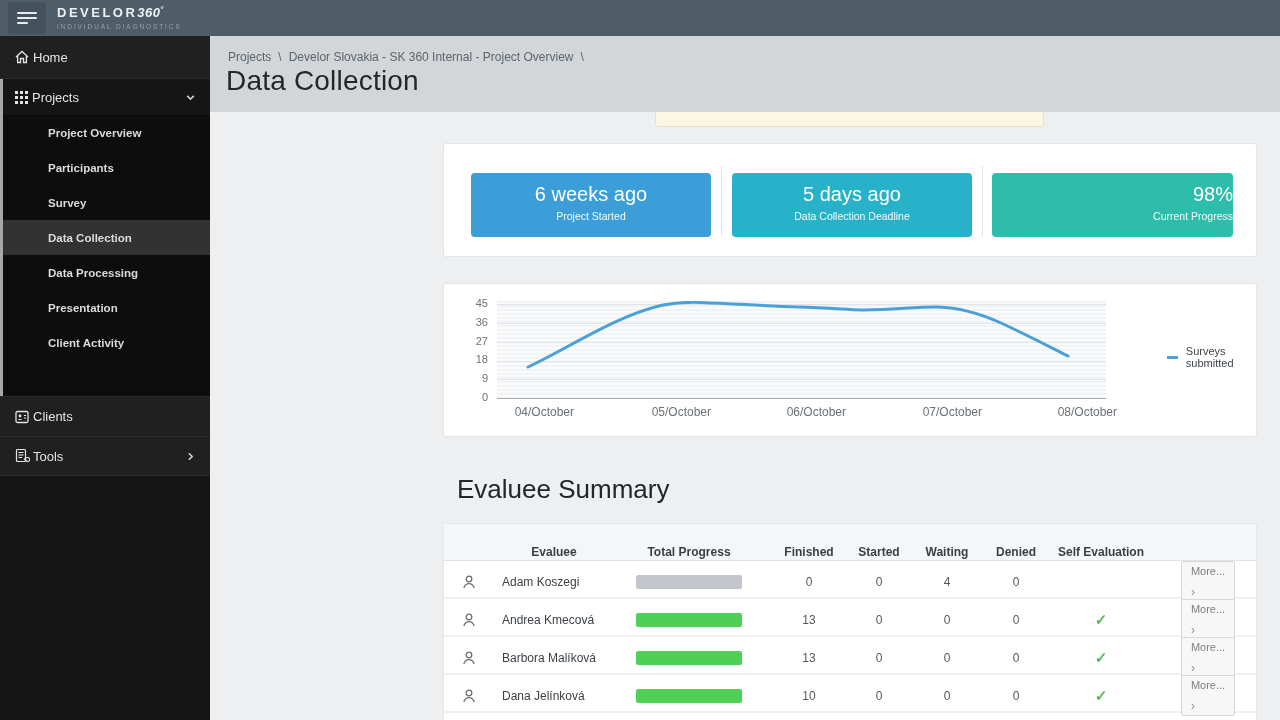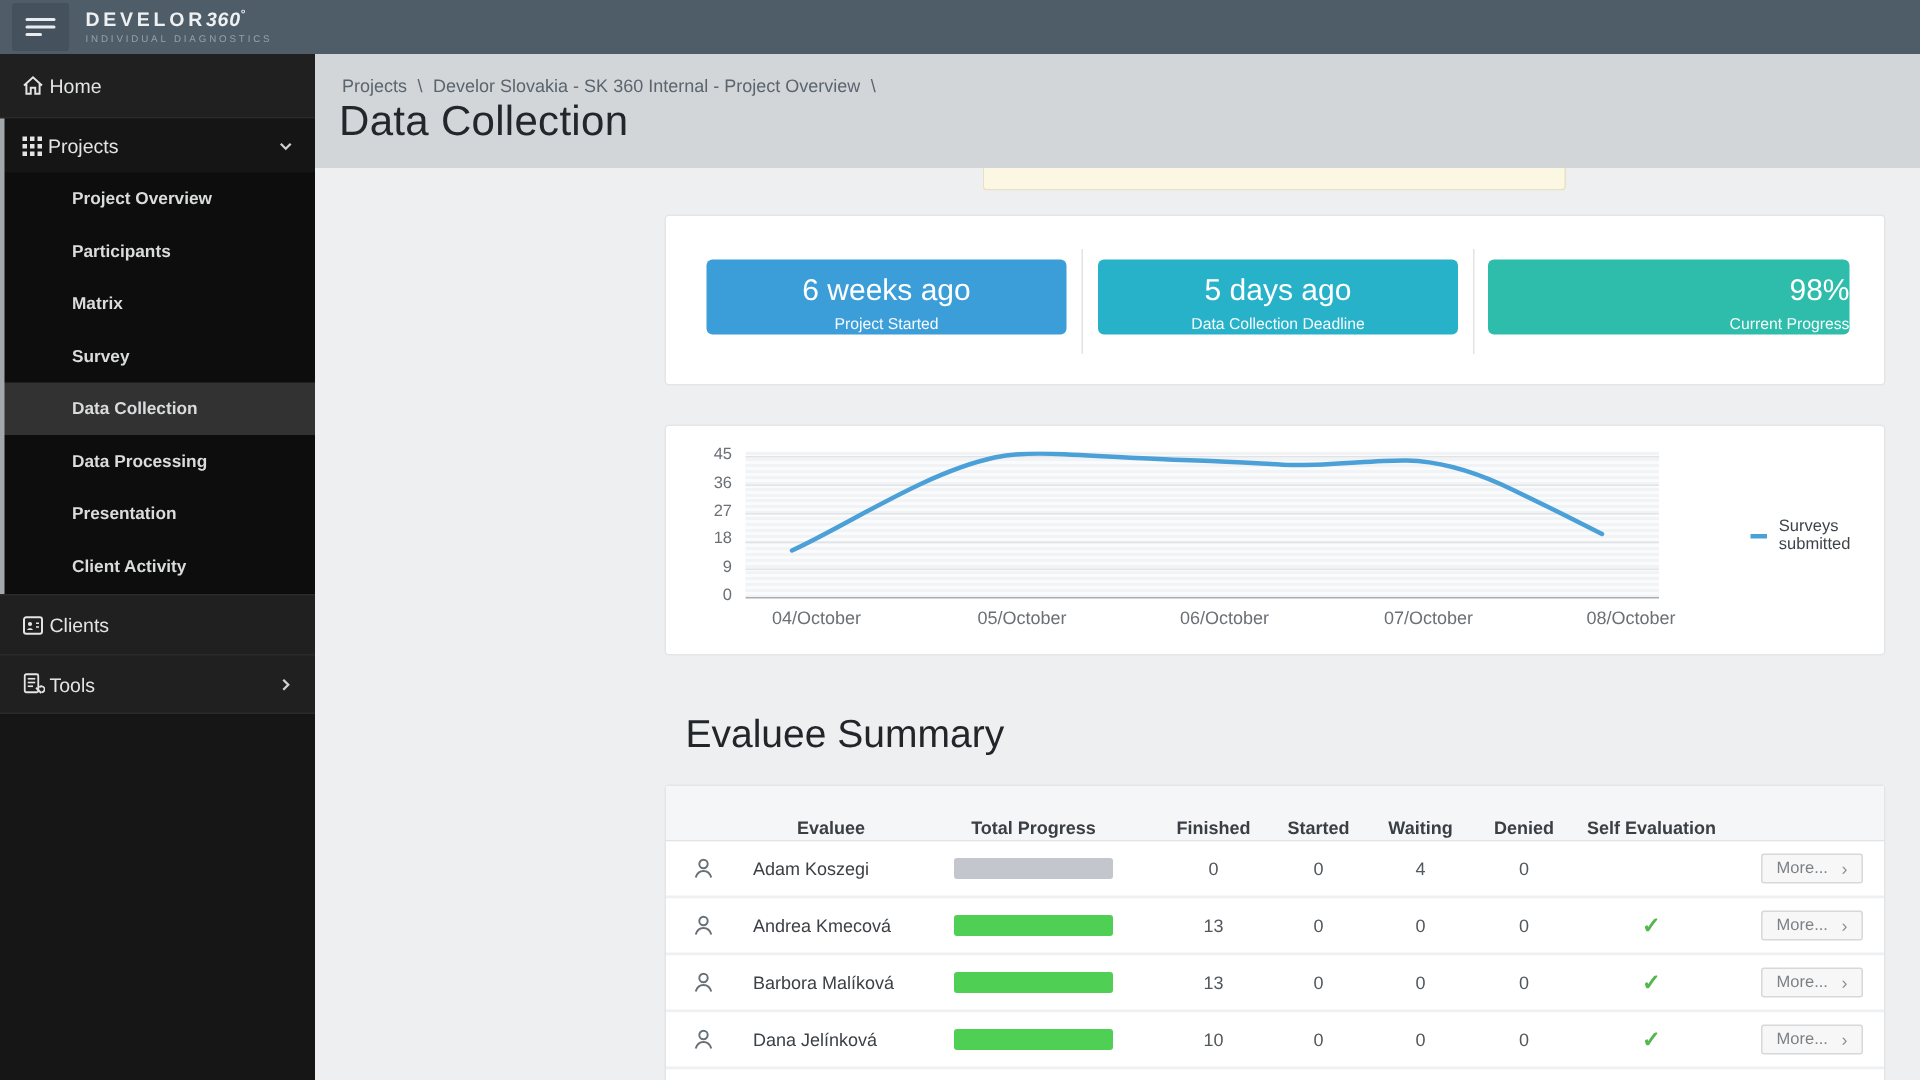--- a/index.html
+++ b/index.html
@@ -40,21 +40,21 @@
   .page-title{position:absolute;left:16px;top:29px;font-size:28px;color:#23272b;letter-spacing:.2px;}
 
   
   .content{position:absolute;left:210px;top:112px;width:1070px;height:608px;background:#edeff0;overflow:hidden;}
   .alert{position:absolute;left:445px;top:0;width:389px;height:15px;background:#fbf7e3;
          border:1px solid #eae1c3;border-top:none;border-radius:0 0 3px 3px;box-sizing:border-box;}
   .panel{position:absolute;background:#fff;border:1px solid #e3e5e7;border-radius:3px;box-sizing:border-box;}
 
   
   #stats-panel{left:233px;top:31px;width:814px;height:114px;}
-  .stat-card{position:absolute;top:29px;width:240px;height:50px;border-radius:4px;color:#fff;text-align:center;
+  .stat-card{position:absolute;top:29px;width:240px;height:64px;border-radius:4px;color:#fff;text-align:center;
              box-sizing:border-box;padding-top:10px;}
   .stat-value{font-size:20px;font-weight:400;}
   .stat-label{font-size:10.5px;margin-top:4px;opacity:.95;}
   .vdiv{position:absolute;top:22px;height:70px;width:1px;background:#e1e3e5;}
 
   
   #chart-panel{left:233px;top:171px;width:814px;height:154px;}
   .plot{position:absolute;left:53px;top:17px;width:609px;height:97px;
         background:repeating-linear-gradient(to bottom,#f2f3f5 0px,#f2f3f5 2px,#fafbfc 2px,#fafbfc 4px);
         border-bottom:1px solid #aaadb0;}
@@ -73,21 +73,21 @@
   .tgrid{display:grid;grid-template-columns:50px 120px 150px 90px 50px 86px 52px 118px 1fr;align-items:center;}
   .thead{height:36px;background:#f5f6f8;border-bottom:1px solid #e2e3e5;font-size:12px;font-weight:700;color:#3a3f44;}
   .thead div{text-align:center;margin-top:20px;}
   .trow{height:36px;border-bottom:2px solid #eef0f1;font-size:12px;color:#53585d;background:#fff;}
   .cell-center{text-align:center;}
   .name-cell{padding-left:8px;color:#3c4146;}
   .person{justify-self:center;display:flex;}
   .pbar{width:106px;height:14px;border-radius:2px;justify-self:center;}
   .check{font-size:15px;font-weight:700;color:#55b84e;text-align:center;}
   .more-btn{justify-self:center;display:inline-flex;align-items:flex-start;gap:9px;background:#f7f7f7;
-            border:1px solid #d7d8da;border-radius:2px;padding:3px 9px;font-size:11px;color:#7c8186;cursor:pointer;}
+            border:1px solid #d7d8da;border-radius:2px;padding:3px 9px;font-size:11px;color:#7c8186;cursor:pointer;flex-direction:column;}
   .more-chev{font-size:12px;color:#8b9095;line-height:1;}
 </style>
 </head>
 <body>
 
 <div class="screen">
 
   <div class="topbar">
     <div class="burger">
       <span class="b1"></span>
@@ -128,21 +128,20 @@
       <span class="chev">
           <svg width="11" height="11" viewBox="0 0 10 10">
             <polyline points="2,3.5 5,6.5 8,3.5" fill="none" stroke="#cfd1d3" stroke-width="1.4"></polyline>
           </svg>
         </span>
     </div>
 
     <div class="submenu">
       <div class="sub-item">Project Overview</div>
       <div class="sub-item">Participants</div>
-      <div class="sub-item">Matrix</div>
       <div class="sub-item">Survey</div>
       <div class="sub-item selected">Data Collection</div>
       <div class="sub-item">Data Processing</div>
       <div class="sub-item">Presentation</div>
       <div class="sub-item">Client Activity</div>
     </div>
 
     <div class="side-item" id="row-tools">
       <svg width="16" height="16" viewBox="0 0 16 16">
           <rect x="2.5" y="1.5" width="9" height="12" rx="1" fill="none" stroke="#e3e4e5" stroke-width="1.2"></rect>

